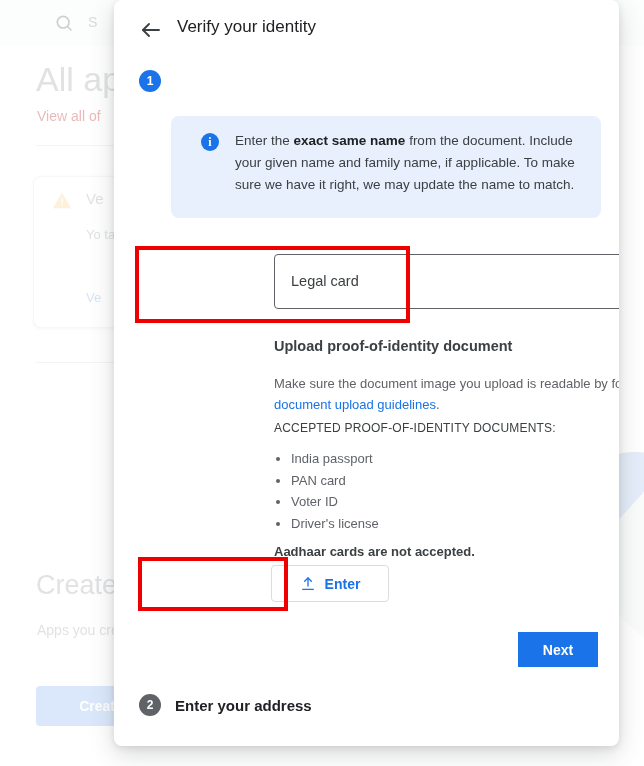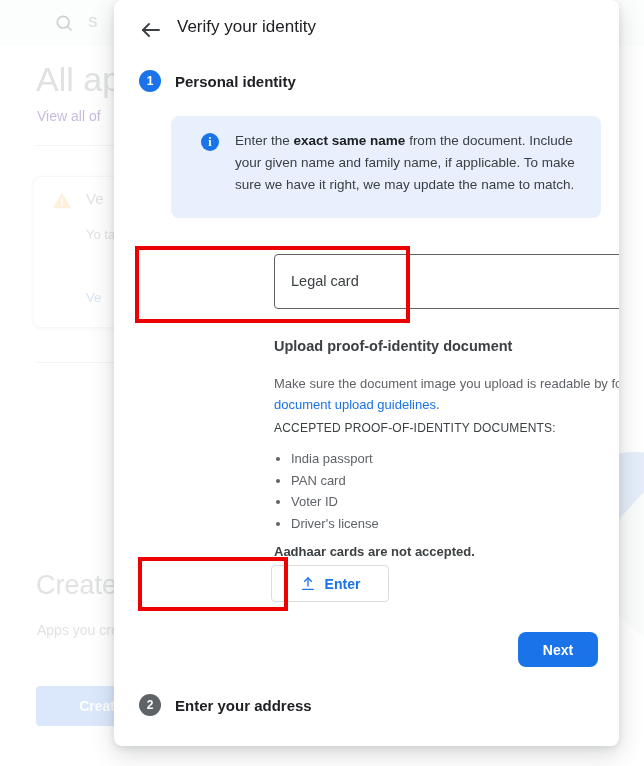--- a/index.html
+++ b/index.html
@@ -54,21 +54,21 @@
     left: 36px; top: 60px;
     font-size: 34px;
     color: #9aa0a6;
     white-space: nowrap;
     letter-spacing: 0;
   }
   #bg-subheading {
     position: absolute;
     left: 37px; top: 108px;
     font-size: 14px;
-    color: #4c1d95;
+    color: #b91c1c;
     white-space: nowrap;
   }
   #bg-divider {
     position: absolute;
     left: 36px; top: 145px;
     width: 580px; height: 1px;
     background: #dadce0;
   }
   #bg-warn-card {
     position: absolute;
@@ -333,21 +333,21 @@
     font-size: 14px;
     font-weight: bold;
     color: #1a73e8;
     white-space: nowrap;
   }
 
   #next-button {
     position: absolute;
     left: 404px; top: 632px;
     width: 80px; height: 35px;
-    border-radius: 8px;
+    border-radius: 0;
     background: #1a73e8;
     color: #ffffff;
     font-size: 14px;
     font-weight: bold;
     display: flex;
     align-items: center;
     justify-content: center;
     cursor: pointer;
   }
 
@@ -418,21 +418,20 @@
         <svg viewBox="0 0 24 24" width="24" height="24" fill="none" stroke="currentColor" stroke-width="1.9" stroke-linecap="round" stroke-linejoin="round">
           <line x1="20" y1="12" x2="4" y2="12"></line>
             <polyline points="10,6 4,12 10,18"></polyline>
         </svg>
       </div>
       <div id="modal-title">Verify your identity</div>
     </div>
 
     <div id="step1-row">
       <div class="step-badge active">1</div>
-      <div class="step-label">Personal identity</div>
     </div>
 
     <div id="info-banner">
       <div id="info-icon">i</div>
       <div id="info-text"><span>Enter the </span><b>exact same name</b><span> from the document. Include your given name and family name, if applicable. To make sure we have it right, we may update the name to match.</span></div>
     </div>
 
     <div id="legal-name-field">
       <div id="legal-name-label">Legal card</div>
     </div>

